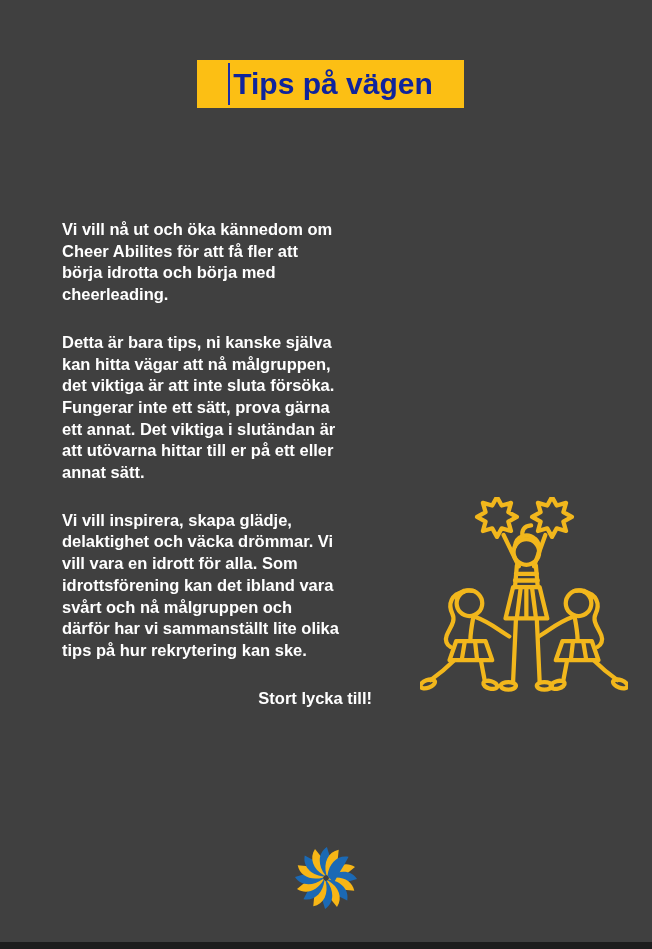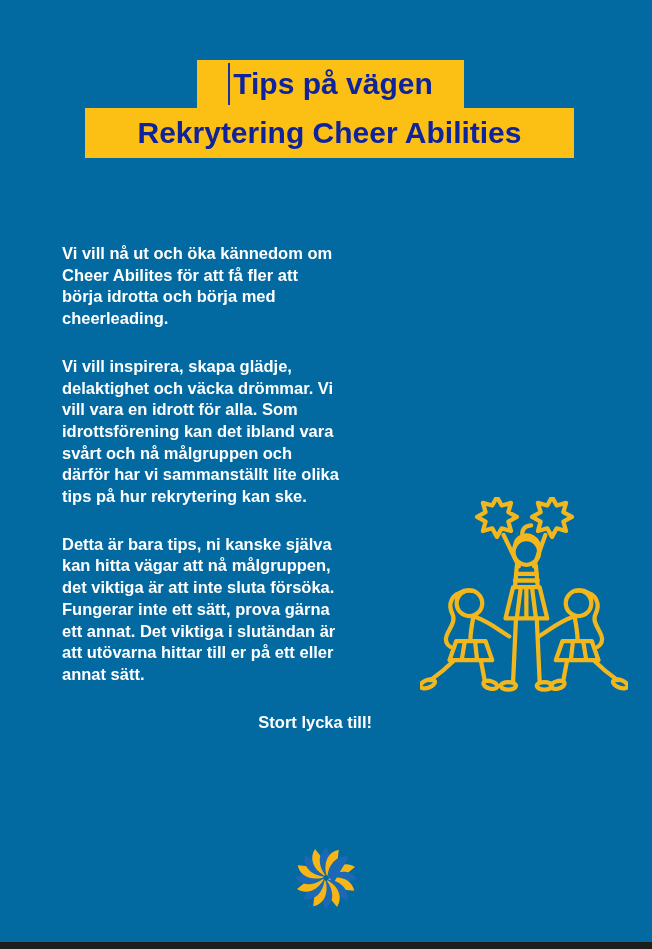--- a/index.html
+++ b/index.html
@@ -1,36 +1,36 @@
 <!DOCTYPE html>
 <html><head>
 <meta charset="utf-8">
 <style>
   html,body{margin:0;padding:0;background:#000;}
   .page{
     position:relative;width:652px;height:949px;overflow:hidden;
-    background:#0369a1;
+    background:#404040;
     font-family:"Liberation Sans","DejaVu Sans",sans-serif;
   }
   
   .banner{
     position:absolute;background:#FCBF14;
     display:flex;align-items:center;justify-content:center;
     color:#0F249C;font-weight:bold;white-space:nowrap;
   }
   .banner1{left:197px;top:60px;width:267px;height:48px;font-size:30px;}
   .banner2{left:85px;top:108px;width:489px;height:50px;font-size:30px;}
   .cursor{
     display:inline-block;width:2px;height:42px;background:#1B2FA8;
     margin-right:3px;flex:0 0 auto;
   }
   
   .body-text{
     position:absolute;left:62px;top:219px;width:310px;
-    color:#FFFFFF;font-size:16.5px;font-weight:bold;line-height:21.7px;margin-top:24px;
+    color:#FFFFFF;font-size:16.5px;font-weight:bold;line-height:21.7px;
   }
   .body-text p{margin:0 0 26px 0;white-space:pre-line;}
   .body-text p:last-child{margin-bottom:0;text-align:right;}
   
   .cheer{position:absolute;left:420px;top:497px;width:208px;height:204px;}
   .cheer .ln{
     fill:none;stroke:#F2B71C;stroke-width:4.5;
     stroke-linecap:round;stroke-linejoin:round;
   }
   
@@ -41,43 +41,40 @@
 </head>
 <body>
 
 <div class="page">
 
   <div class="banner banner1">
     <span class="cursor"></span>
     <span>Tips på vägen</span>
   </div>
 
-  <div class="banner banner2">
-    <span>Rekrytering Cheer Abilities</span>
-  </div>
 
   <div class="body-text">
     <p>Vi vill nå ut och öka kännedom om
 Cheer Abilites för att få fler att
 börja idrotta och börja med
 cheerleading.</p>
+    <p>Detta är bara tips, ni kanske själva
+kan hitta vägar att nå målgruppen,
+det viktiga är att inte sluta försöka.
+Fungerar inte ett sätt, prova gärna
+ett annat. Det viktiga i slutändan är
+att utövarna hittar till er på ett eller
+annat sätt.</p>
     <p>Vi vill inspirera, skapa glädje,
 delaktighet och väcka drömmar. Vi
 vill vara en idrott för alla. Som
 idrottsförening kan det ibland vara
 svårt och nå målgruppen och
 därför har vi sammanställt lite olika
 tips på hur rekrytering kan ske.</p>
-    <p>Detta är bara tips, ni kanske själva
-kan hitta vägar att nå målgruppen,
-det viktiga är att inte sluta försöka.
-Fungerar inte ett sätt, prova gärna
-ett annat. Det viktiga i slutändan är
-att utövarna hittar till er på ett eller
-annat sätt.</p>
     <p>Stort lycka till!</p>
   </div>
 
   <svg class="cheer" viewBox="0 0 219 215" aria-hidden="true">
     <defs>
       <path id="pom" d="M21,0 L12,5 L14.8,14.8 L5,12 L0,21 L-5,12 L-14.8,14.8 L-12,5 L-21,0 L-12,-5 L-14.8,-14.8 L-5,-12 L0,-21 L5,-12 L14.8,-14.8 L12,-5 Z"></path>
       <g id="sidegirl">
         <circle cx="52" cy="112" r="13.5"></circle>
         <path d="M39,107 Q42,96 56,99"></path>
         <path d="M46,100 C33,102 29,113 34,123 C38,131 31,138 28,146 C26,151 28,156 32,158"></path>

